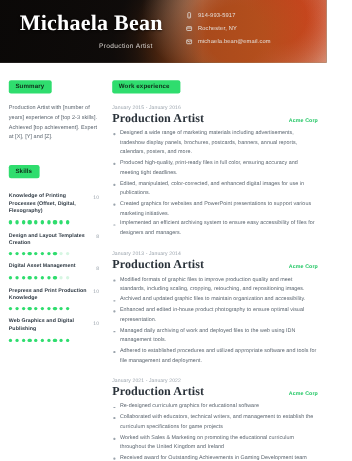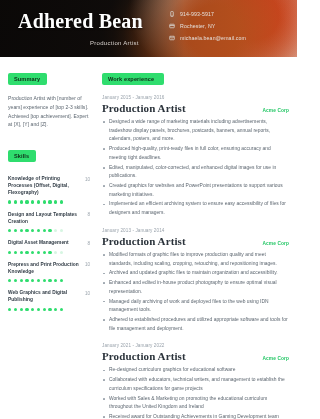--- a/index.html
+++ b/index.html
@@ -55,21 +55,21 @@
 </style>
 </head>
 <body>
 
 <div class="page">
 
   <div class="header">
     <div class="hdr-photo" id="photo" style="background: radial-gradient(circle at 72% 55%, rgb(201, 87, 31) 0px, rgb(201, 87, 31) 12%, rgba(201, 87, 31, 0) 42%), radial-gradient(circle at 86% 28%, rgb(216, 67, 31) 0px, rgb(216, 67, 31) 9%, rgba(216, 67, 31, 0) 34%), radial-gradient(circle at 63% 20%, rgb(232, 226, 210) 0px, rgb(232, 226, 210) 7%, rgba(232, 226, 210, 0) 30%), radial-gradient(circle at 93% 70%, rgb(233, 228, 214) 0px, rgb(233, 228, 214) 10%, rgba(233, 228, 214, 0) 36%), radial-gradient(circle at 78% 78%, rgb(63, 107, 34) 0px, rgb(63, 107, 34) 6%, rgba(63, 107, 34, 0) 26%), radial-gradient(circle at 56% 70%, rgb(122, 58, 18) 0px, rgb(122, 58, 18) 10%, rgba(122, 58, 18, 0) 38%), linear-gradient(115deg, rgb(18, 15, 13) 0%, rgb(28, 22, 19) 40%, rgb(80, 48, 28) 62%, rgb(138, 74, 32) 80%, rgb(180, 112, 47) 100%);"></div>
     <div class="hdr-veil"></div>
 
-    <div class="name">Adhered Bean</div>
+    <div class="name">Michaela Bean</div>
     <div class="subtitle">Production Artist</div>
 
     <div class="contacts">
       <div class="crow">
         <span class="cico">
           <svg viewBox="0 0 12 12">
               <rect x="3.5" y="1" width="5" height="10" rx="1.2"></rect>
               <line x1="5" y1="9.2" x2="7" y2="9.2"></line>
             </svg>
         </span>

